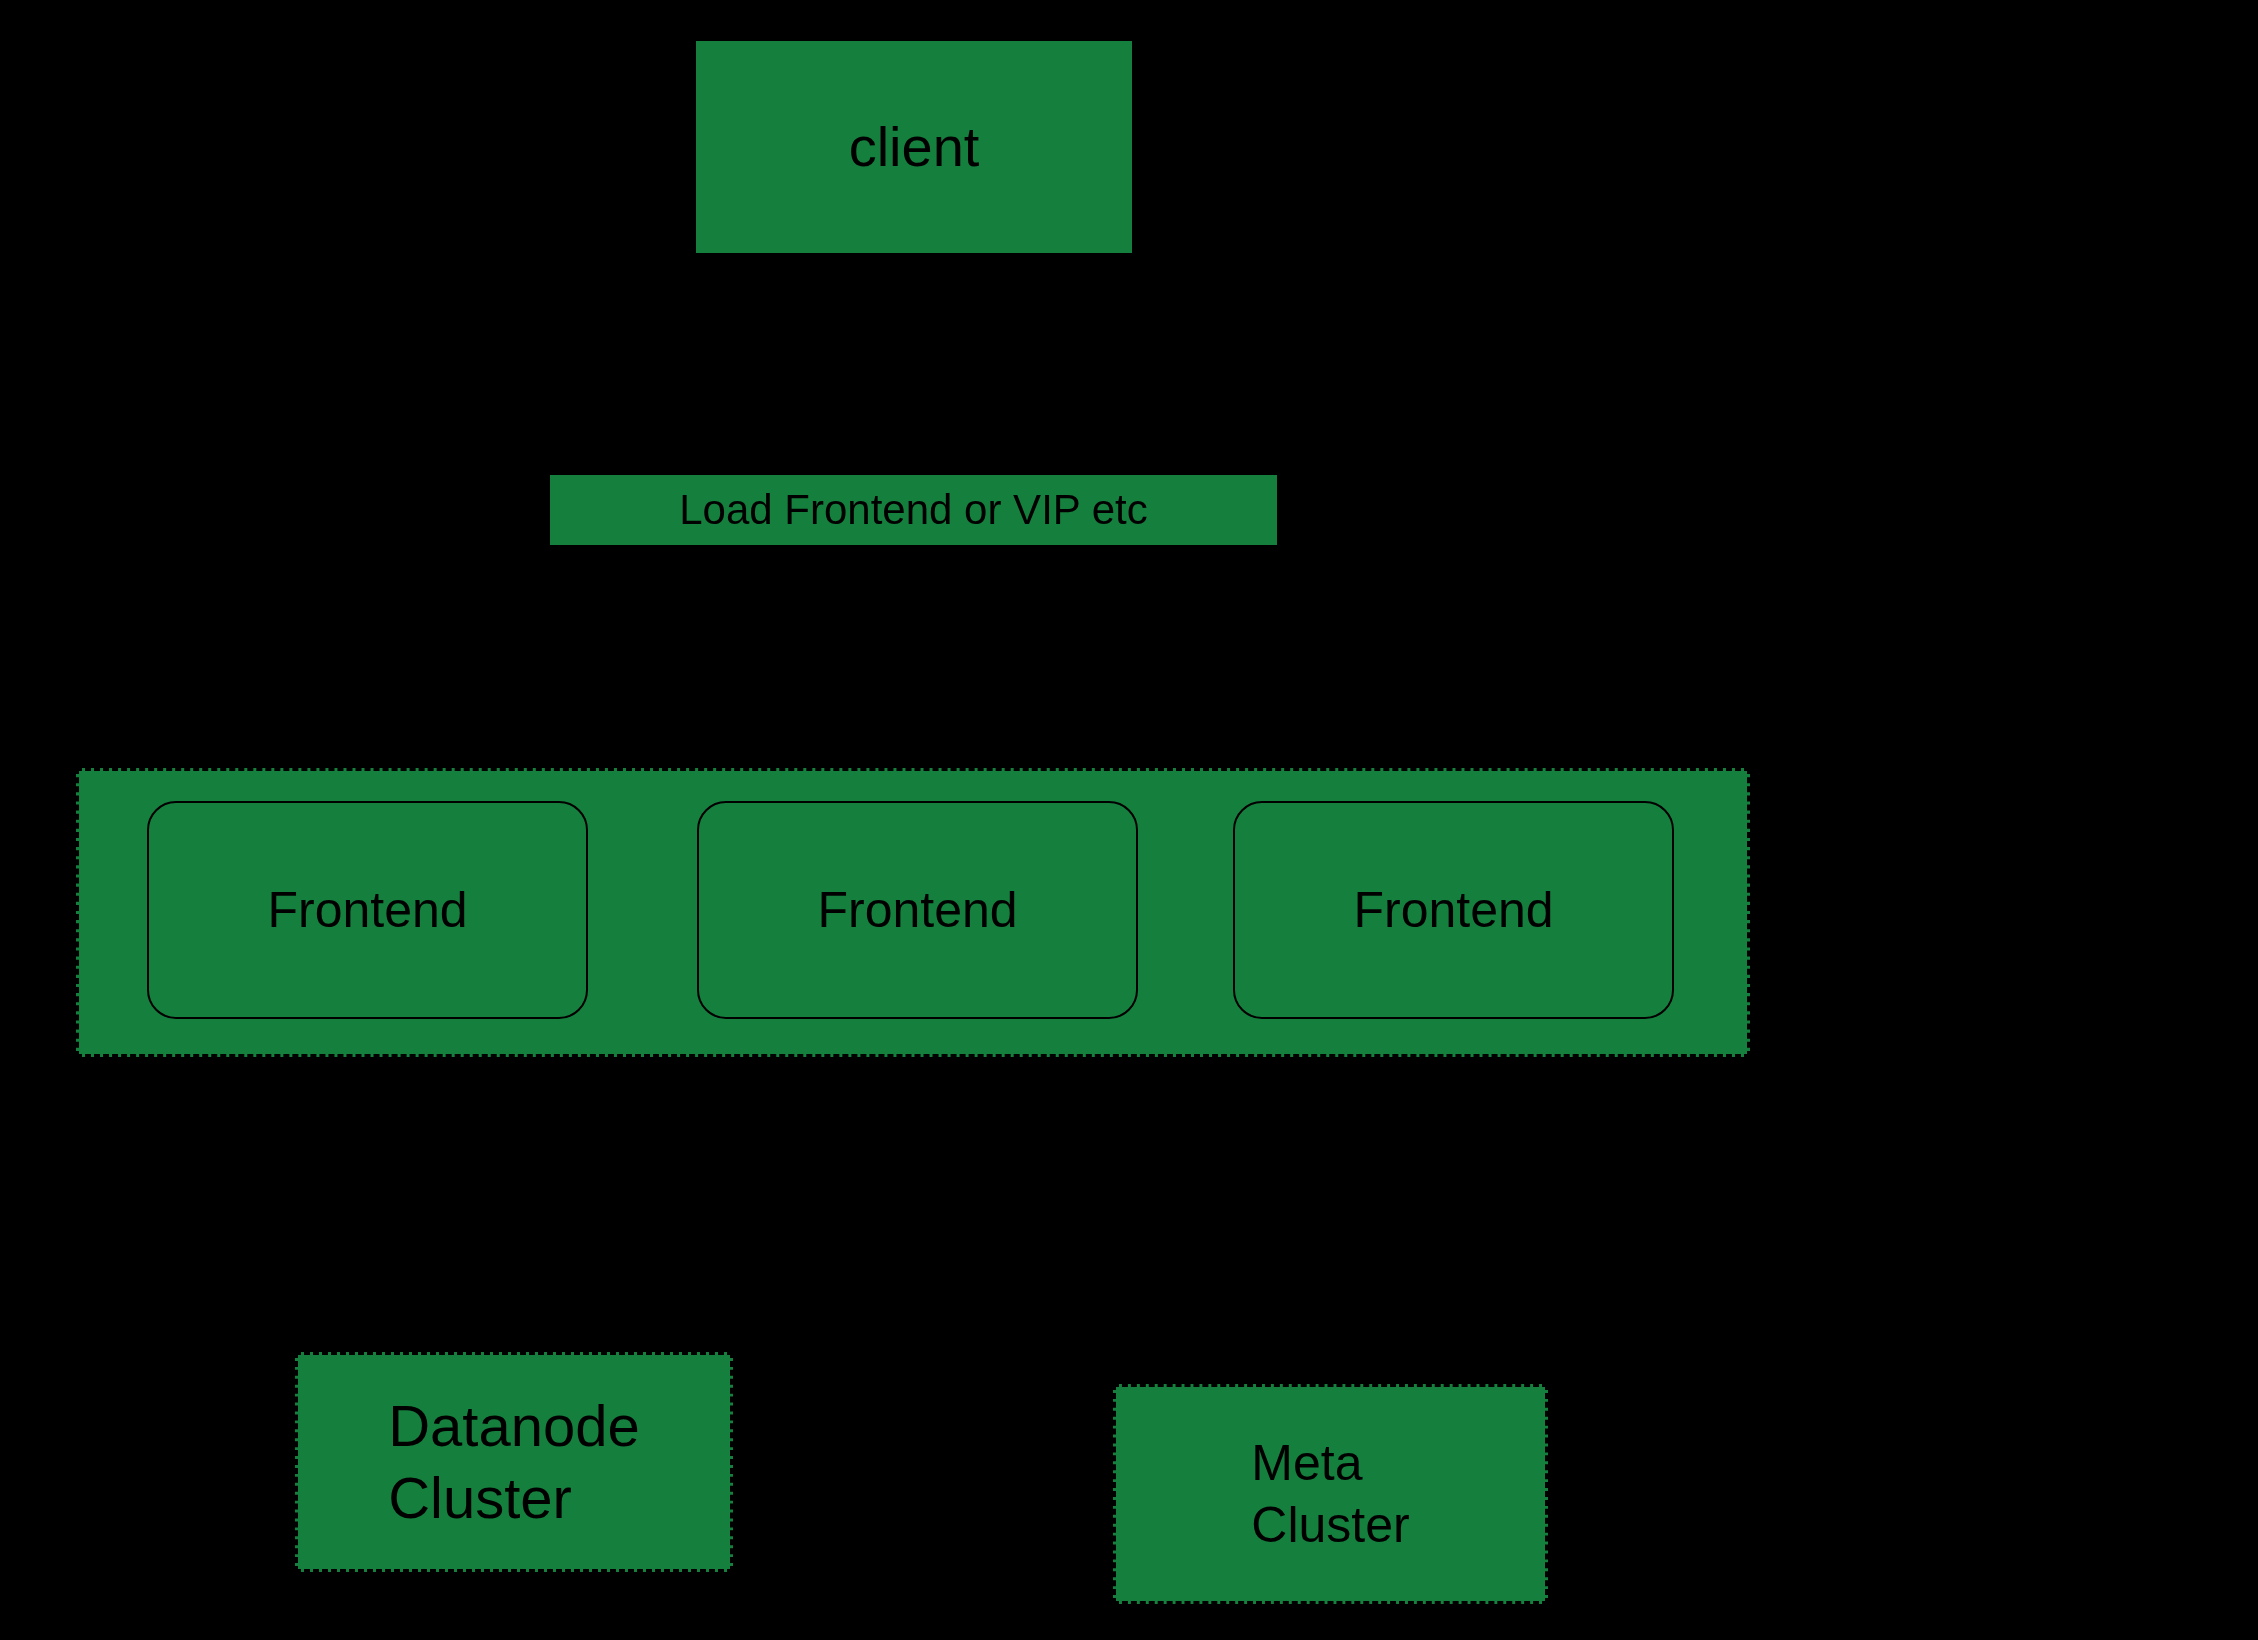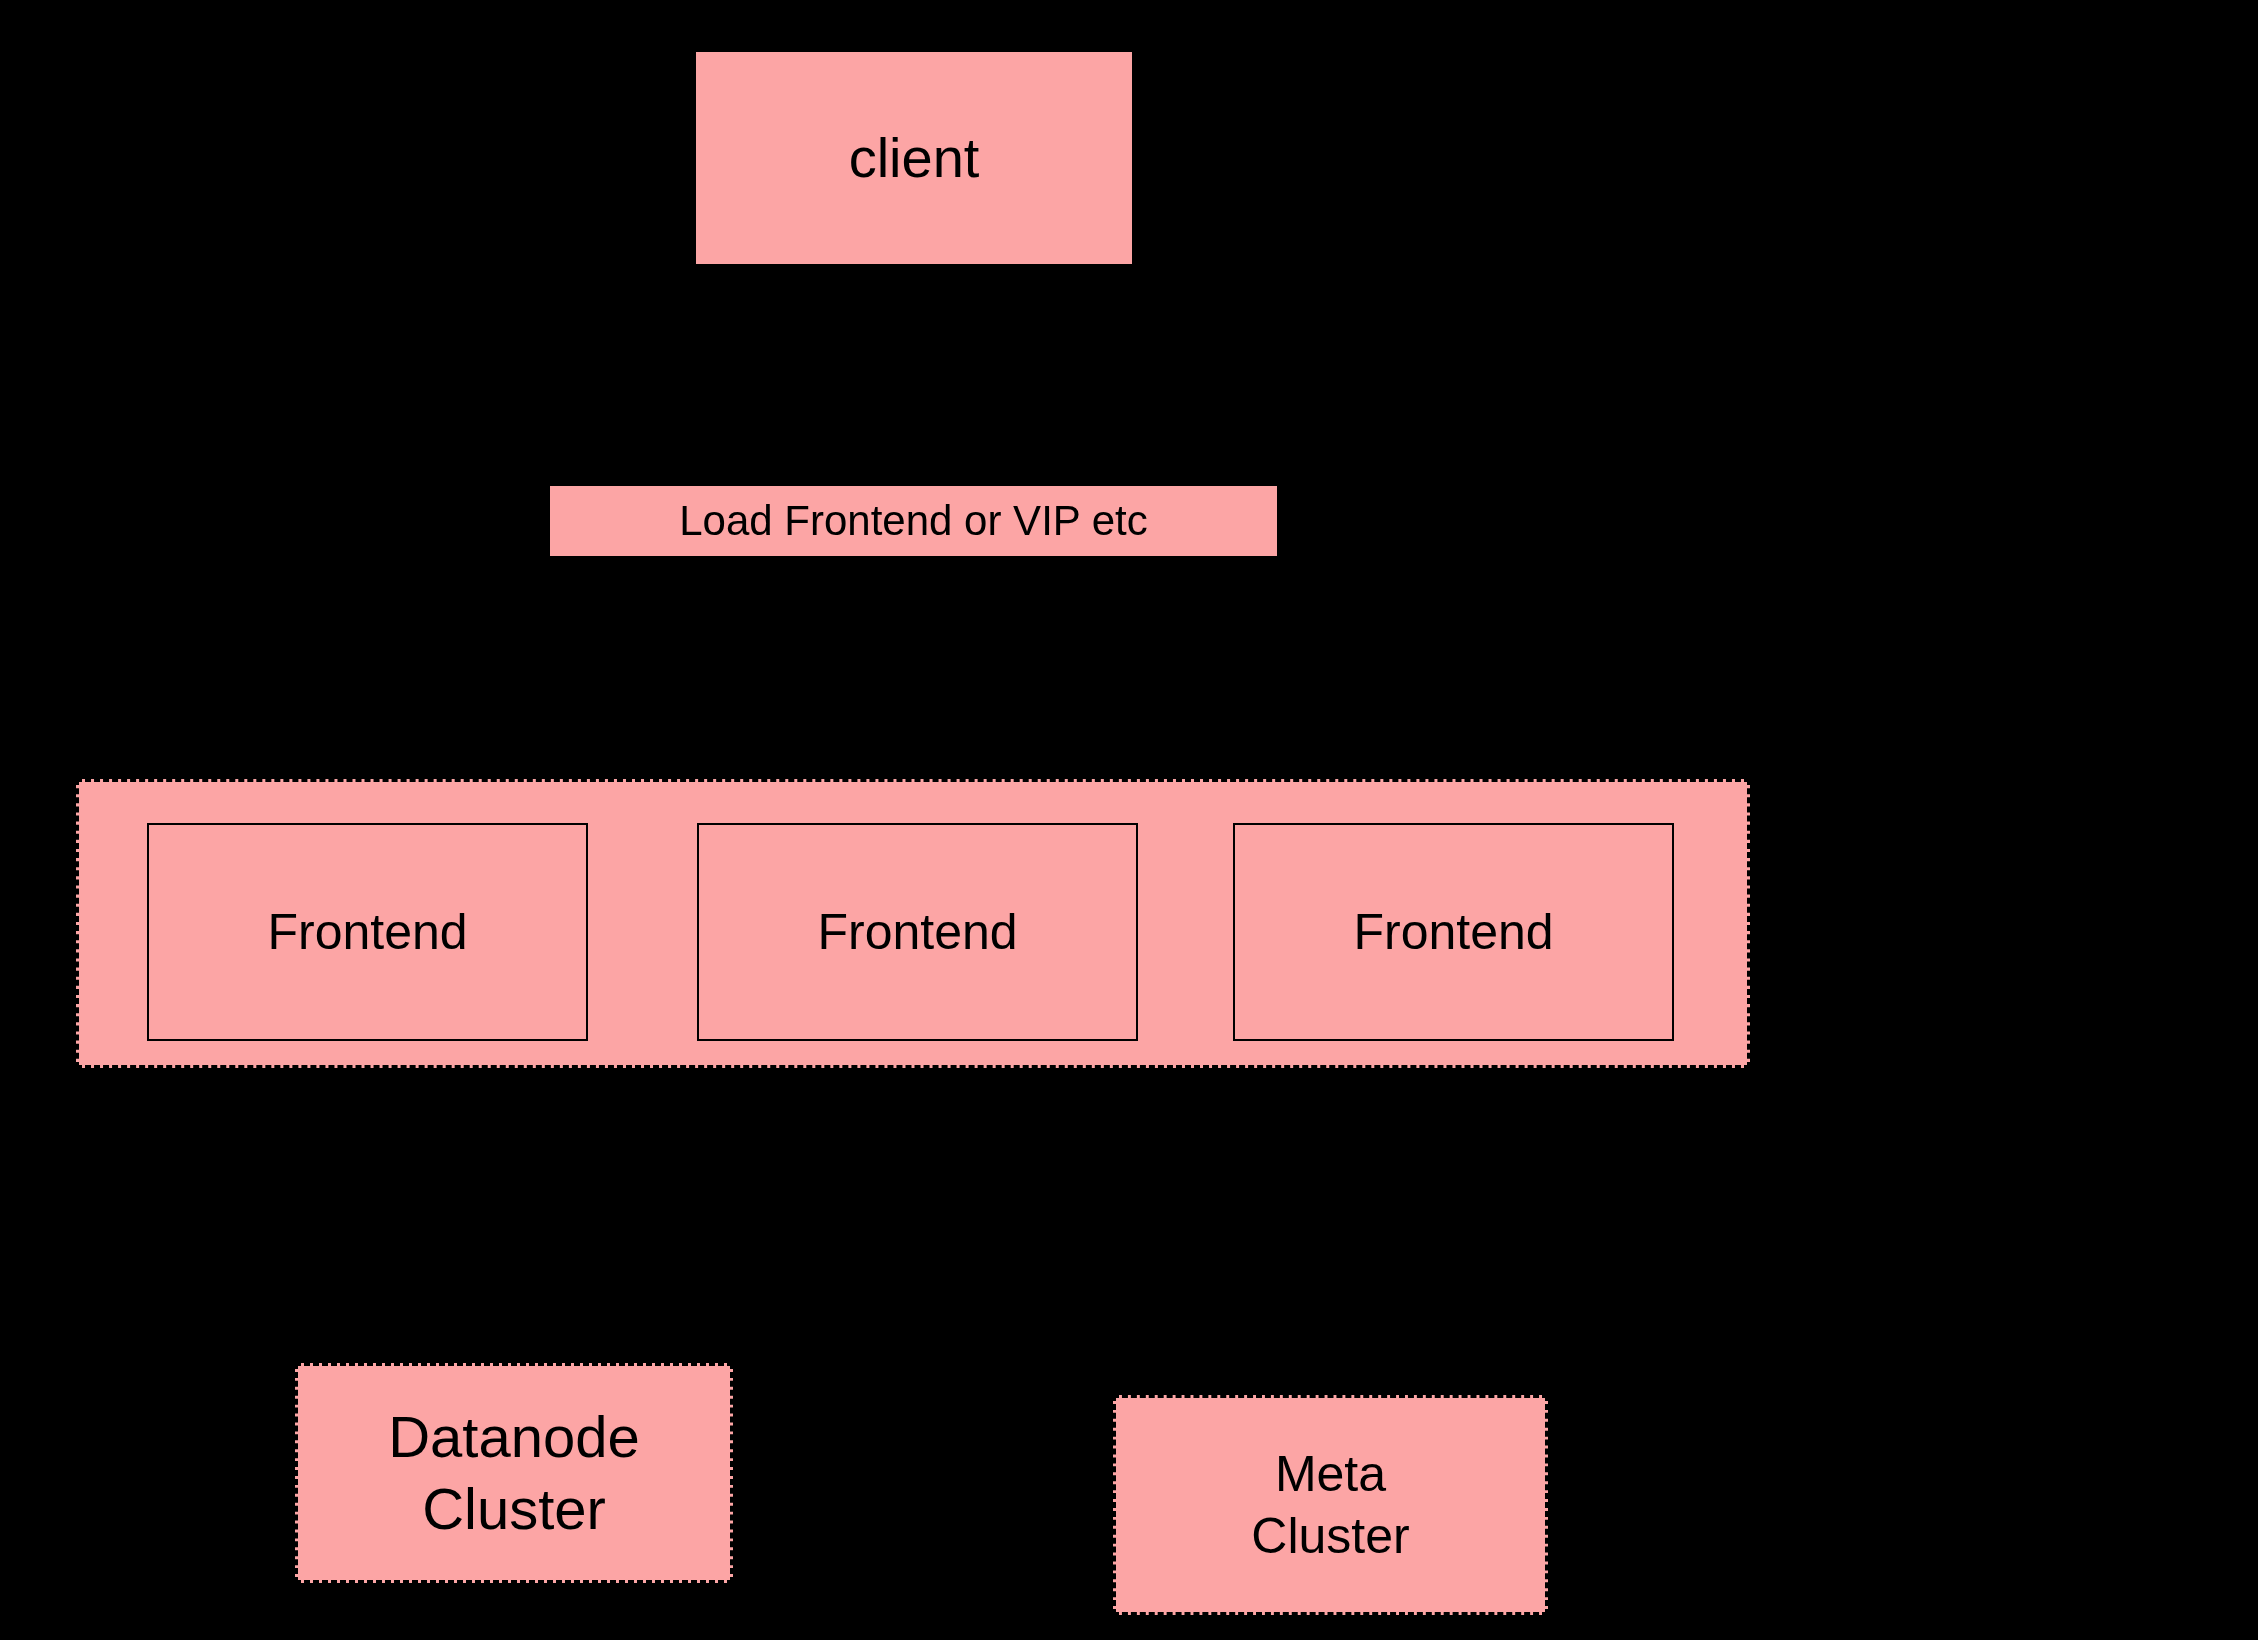--- a/index.html
+++ b/index.html
@@ -11,27 +11,25 @@
     position: relative;
     width: 2258px;
     height: 1640px;
     background: #000000;
     overflow: hidden;
     font-family: "Liberation Sans", sans-serif;
     color: #000000;
   }
   .node {
     position: absolute;
-    background: #fca5a5;
+    background: #15803d;
     display: flex;
     align-items: center;
     justify-content: center;
-    text-align: center;
     box-sizing: border-box;
-    margin-top: 11px;
   }
   .node .label {
     white-space: pre-line;
     line-height: 1.25;
   }
   .dashed-border {
     border: 3.6px dashed #000000;
   }
   .solid-border {
     border: 2.7px solid #000000;
@@ -44,20 +42,21 @@
   #load-balancer-node {
     left: 550px; top: 475px; width: 727px; height: 70px;
     font-size: 42px;
   }
   #frontend-group {
     left: 76px; top: 768px; width: 1674px; height: 289px;
   }
   .frontend-node {
     top: 30px; width: 441px; height: 218px;
     font-size: 50px;
+    border-radius: 29px;
   }
   #frontend-node-1 { left: 68px; }
   #frontend-node-2 { left: 618px; }
   #frontend-node-3 { left: 1154px; }
 
   #datanode-cluster-node {
     left: 295px; top: 1352px; width: 438px; height: 220px;
     font-size: 58px;
   }
   #meta-cluster-node {

